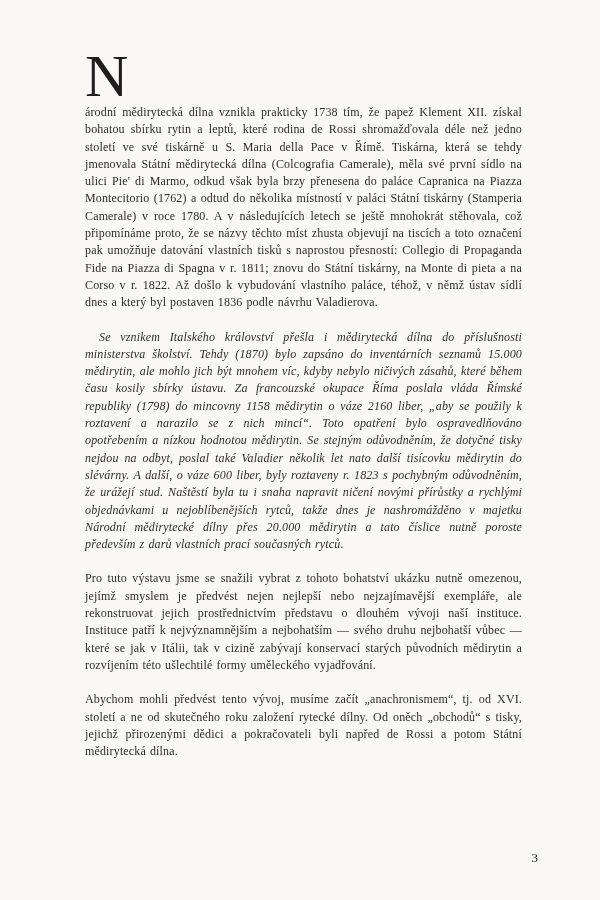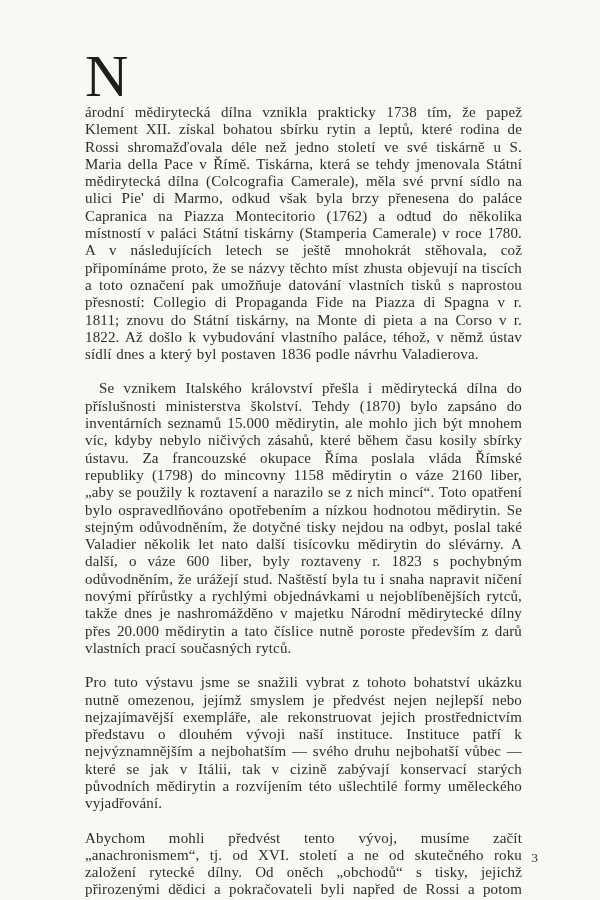--- a/index.html
+++ b/index.html
@@ -25,29 +25,29 @@
     width: 437px;
   }
   .drop-cap {
     font-family: "Liberation Serif", serif;
     font-size: 60px;
     line-height: 52px;
     color: #1e1e1e;
     margin-bottom: 2px;
   }
   .para {
-    font-size: 15px;
+    font-size: 12px;
     line-height: 17.3px;
     color: #2d2d2d;
     text-align: justify;
     letter-spacing: 0.15px;
     word-spacing: 0.8px;
     margin-bottom: 17px;
   }
-  .para.p2 { text-indent: 14px; margin-top: 2px; }
+  .para.p2 { text-indent: 14px; margin-top: 2px; font-style: italic; }
   .page-number {
     position: absolute;
     right: 62px;
     bottom: 34px;
     font-size: 13.5px;
     color: #2d2d2d;
   }
 </style>
 </head>
 <body>

